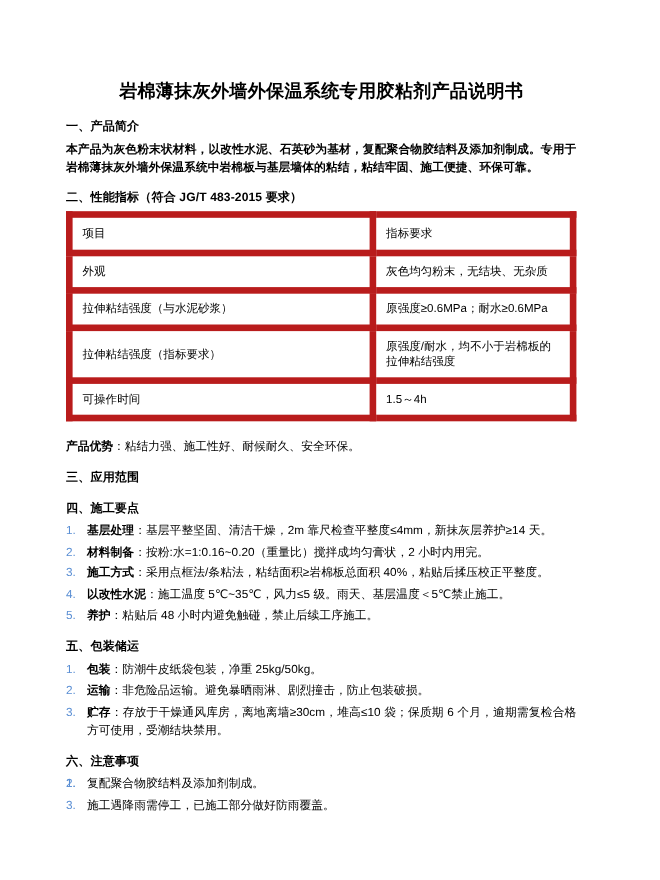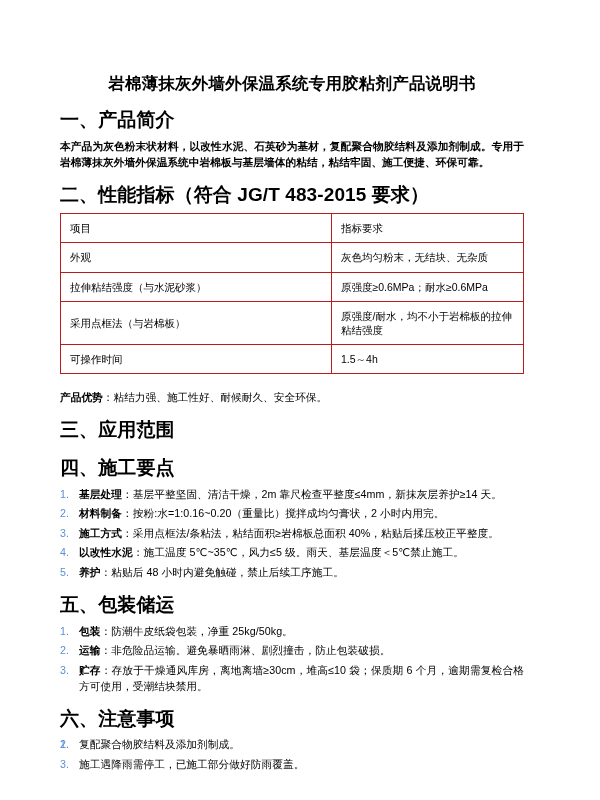--- a/index.html
+++ b/index.html
@@ -23,21 +23,21 @@
   }
   .doc-title {
     font-size: 16.5px;
     font-weight: bold;
     text-align: center;
     letter-spacing: 0.2px;
     margin: 0 0 14px 0;
     line-height: 1.35;
   }
   .section-heading {
-    font-size: 19px;
+    font-size: 11px;
     font-weight: bold;
     margin: 13px 0 5px 0;
     line-height: 1.3;
     letter-spacing: 0.1px;
   }
   .section-heading.first {
     margin-top: 4px;
   }
   .body-text {
     font-size: 10.7px;
@@ -47,21 +47,21 @@
     letter-spacing: 0.05px;
     font-weight: bold;
   }
   .spec-table {
     width: 100%;
     border-collapse: collapse;
     margin: 4px 0 6px 0;
     table-layout: fixed;
   }
   .spec-table td {
-    border: 1px solid #b91c1c;
+    border: 6px solid #b91c1c;
     padding: 7px 9px;
     font-size: 10.5px;
     line-height: 1.35;
     vertical-align: middle;
     word-break: break-all;
   }
   .spec-table td.col-item {
     width: 252px;
   }
   .advantage-line {
@@ -115,21 +115,21 @@
       </tr>
       <tr>
         <td class="col-item">外观</td>
         <td>灰色均匀粉末，无结块、无杂质</td>
       </tr>
       <tr>
         <td class="col-item">拉伸粘结强度（与水泥砂浆）</td>
         <td>原强度≥0.6MPa；耐水≥0.6MPa</td>
       </tr>
       <tr>
-        <td class="col-item">采用点框法（与岩棉板）</td>
+        <td class="col-item">拉伸粘结强度（指标要求）</td>
         <td>原强度/耐水，均不小于岩棉板的拉伸粘结强度</td>
       </tr>
       <tr>
         <td class="col-item">可操作时间</td>
         <td>1.5～4h</td>
       </tr>
     </tbody>
   </table>
   <p class="advantage-line"><span class="lbl">产品优势</span><span>：粘结力强、施工性好、耐候耐久、安全环保。</span></p>
 

